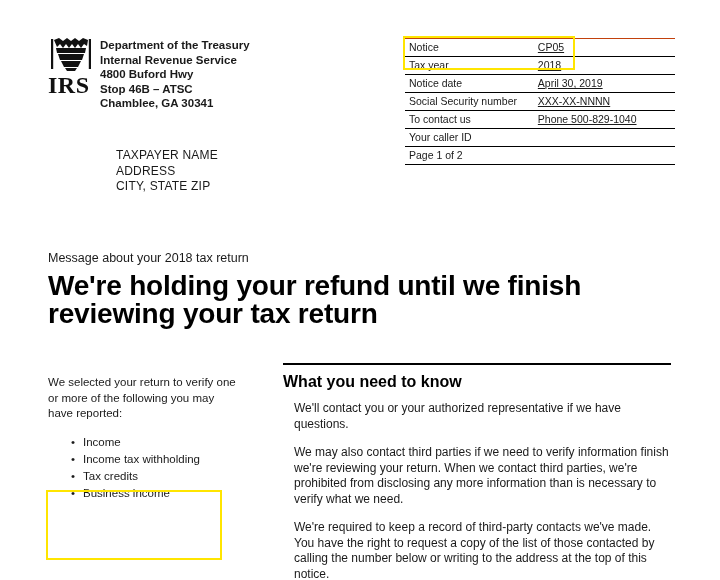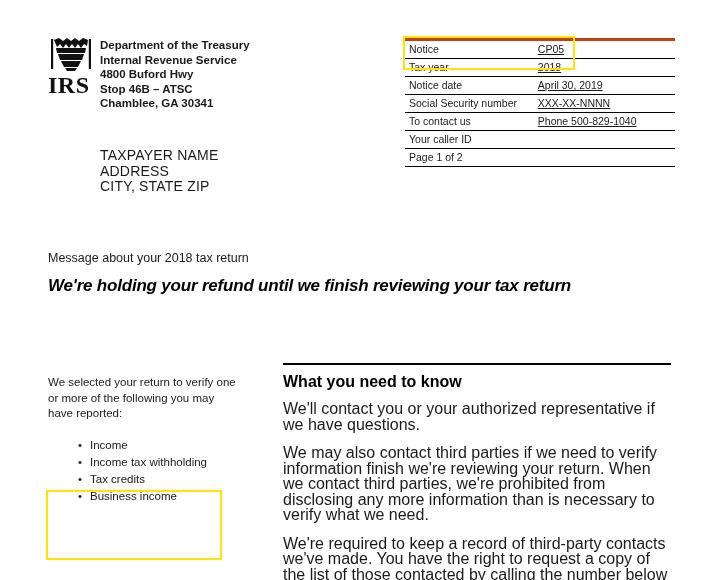--- a/index.html
+++ b/index.html
@@ -72,81 +72,80 @@
     font-size: 10.5px;
   }
   .notice-table td {
     border-bottom: 1px solid #000;
     padding: 2px 4px 2px 4px;
     line-height: 13px;
     vertical-align: top;
     height: 13px;
   }
   .notice-table tr:first-child td {
-    border-top: 3px solid #c2410c;
+    border-top: 1px solid #c2410c;
   }
   .nt-label { width: 128px; }
   .nt-value { width: 142px; text-decoration: underline; }
 
   .highlight-box-notice {
     position: absolute;
     left: 403px;
     top: 8px;
     width: 172px;
     height: 34px;
     border: 2.5px solid #ffe500;
     box-sizing: border-box;
     pointer-events: none;
   }
 
   
   .addressee {
     position: absolute;
-    left: 100px;
+    left: 116px;
     top: 148px;
-    font-size: 14px;
+    font-size: 12px;
     line-height: 15.5px;
     letter-spacing: 0.2px;
   }
 
   
   .msg-line {
     position: absolute;
     left: 48px;
     top: 251px;
     font-size: 12.5px;
     color: #1a1a1a;
   }
   .big-title {
     position: absolute;
     left: 48px;
     top: 272px;
     width: 620px;
-    font-size: 17px;
+    font-size: 28px;
     font-weight: bold;
     line-height: 28px;
     letter-spacing: -0.2px;
     color: #000;
-    font-style: italic;
   }
 
   
   .left-col {
     position: absolute;
     left: 48px;
     top: 375px;
     width: 192px;
     font-size: 11.5px;
     line-height: 15.5px;
   }
   .left-col p {
     margin: 0 0 12px 0;
   }
   .bullet-list {
-    margin: 15px;
+    margin: 8px;
     padding-left: 27px;
     list-style: none;
   }
   .bullet-list li {
     position: relative;
     line-height: 17px;
     font-size: 11.5px;
   }
   .bullet-list li:before {
     content: "\2022";
@@ -177,22 +176,22 @@
     background: #000;
     margin-bottom: 8px;
   }
   .right-heading {
     font-size: 16px;
     font-weight: bold;
     margin: 0 0 10px 0;
     color: #000;
   }
   .right-col p {
-    margin: 0 0 13px 0;
-    font-size: 16px;
+    margin: 0 0 13px 11px;
+    font-size: 12px;
     line-height: 15.5px;
   }
 </style>
 </head>
 <body>
 
 <div class="page">
 
   <div class="header">
 

